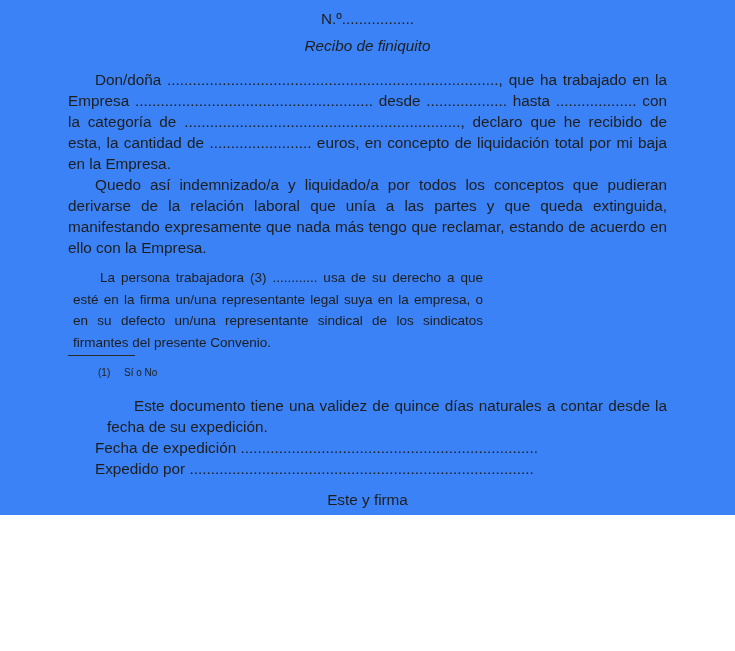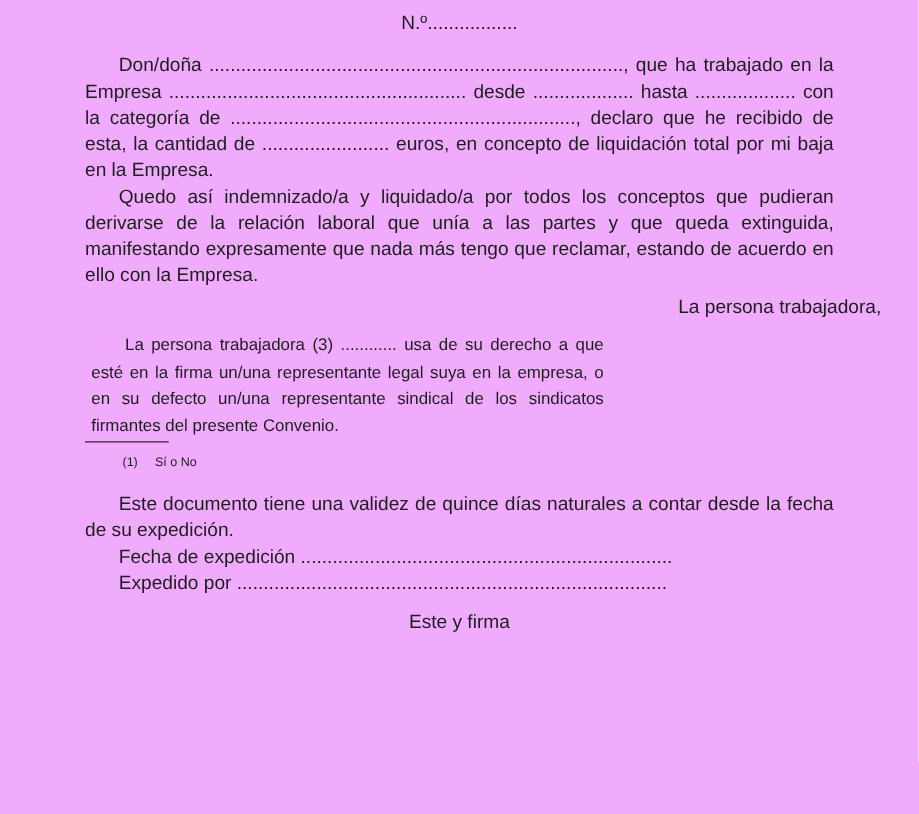--- a/index.html
+++ b/index.html
@@ -1,22 +1,22 @@
 <!DOCTYPE html>
 <html><head>
 <meta charset="utf-8">
 <style>
   html, body { margin: 0; padding: 0; background: #ffffff; }
   .page {
     position: relative;
     width: 735px;
-    height: 651px;
+    height: 515px;
     box-sizing: border-box;
     padding: 8px 68px 0 68px;
-    background: #f0abfc;
+    background: #3b82f6;
     font-family: "Liberation Sans", "DejaVu Sans", sans-serif;
     font-size: 15.3px;
     line-height: 21px;
     color: #1e1e1e;
     overflow: hidden;
     word-break: break-word;
   }
   .centered { text-align: center; }
   .num-line { margin: 0; }
   .doc-title { margin: 6px 0 0 0; font-style: italic; }
@@ -35,38 +35,38 @@
   }
   .fn-rule {
     margin: 2px 0 0 0;
     width: 67px;
     height: 0;
     border: 0;
     border-top: 1px solid #2a2a2a;
   }
   .fn { margin: 10px 0 0 0; padding-left: 30px; font-size: 10px; line-height: 14px; }
   .fn-marker { display: inline-block; min-width: 26px; }
-  .validity { margin-top: 15px; }
+  .validity { margin-top: 15px; margin-left: 39px; }
   .seal-heading { margin: 10px 0 0 0; }
   .warning { margin-top: 28px; }
 </style>
 </head>
 <body>
 
 <div class="page">
 
   <p class="num-line centered">N.º.................</p>
 
+  <p class="doc-title centered">Recibo de finiquito</p>
 
   <p class="para intro">Don/doña .............................................................................., que ha trabajado en la Empresa ........................................................ desde ................... hasta ................... con la categoría de ................................................................., declaro que he recibido de esta, la cantidad de ........................ euros, en concepto de liquidación total por mi baja en la Empresa.</p>
 
   <p class="para">Quedo así indemnizado/a y liquidado/a por todos los conceptos que pudieran derivarse de la relación laboral que unía a las partes y que queda extinguida, manifestando expresamente que nada más tengo que reclamar, estando de acuerdo en ello con la Empresa.</p>
 
 
-  <p class="sig">La persona trabajadora,</p>
 
   <p class="note">La persona trabajadora (3) ............ usa de su derecho a que esté en la firma un/una representante legal suya en la empresa, o en su defecto un/una representante sindical de los sindicatos firmantes del presente Convenio.</p>
 
   <div class="fn-rule"></div>
 
   <p class="fn">
     <span class="fn-marker">(1)</span><span>Sí o No</span>
   </p>
 
   <p class="para validity">Este documento tiene una validez de quince días naturales a contar desde la fecha de su expedición.</p>

